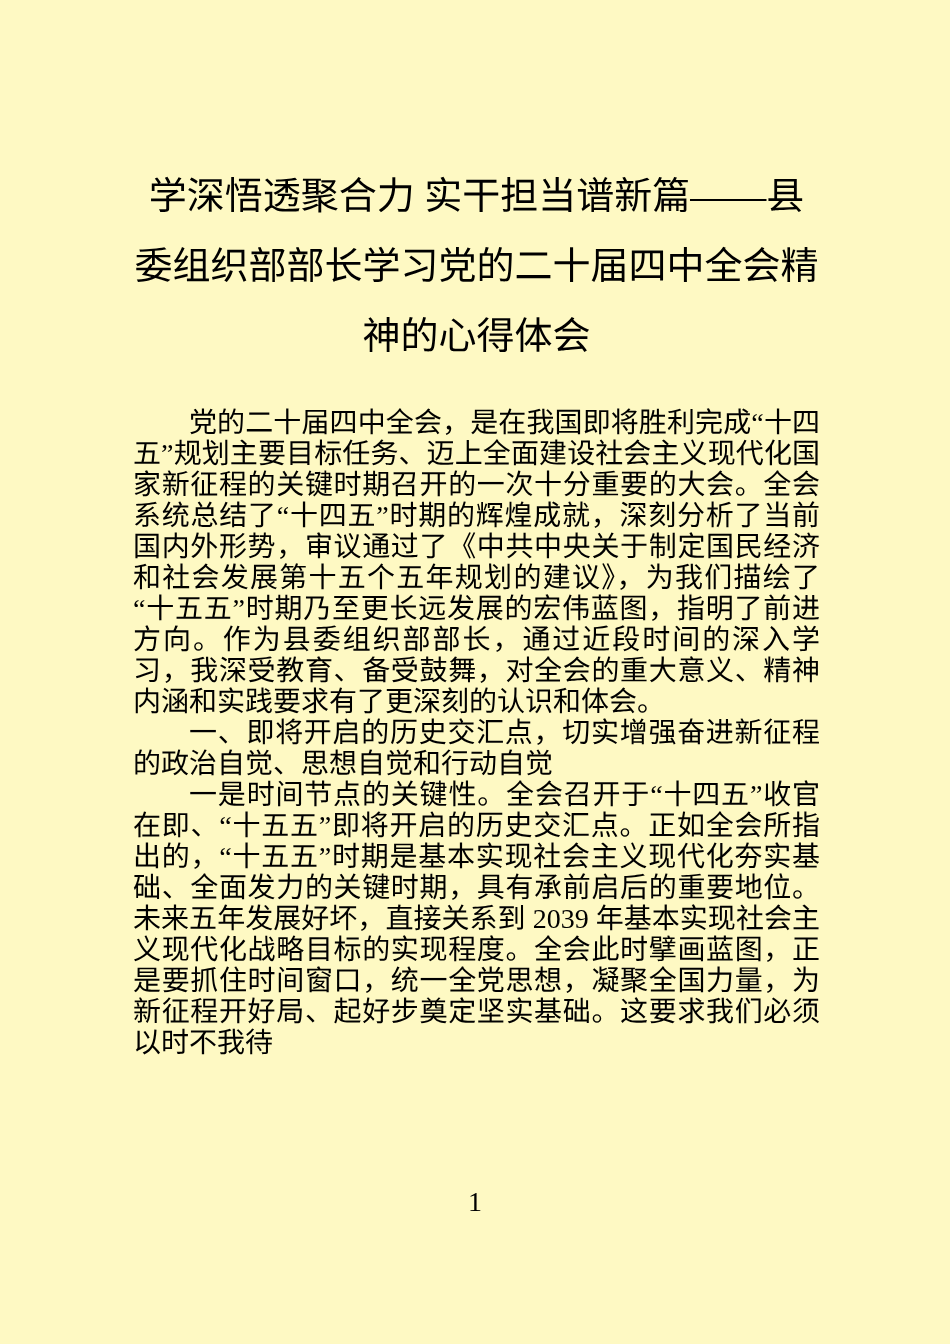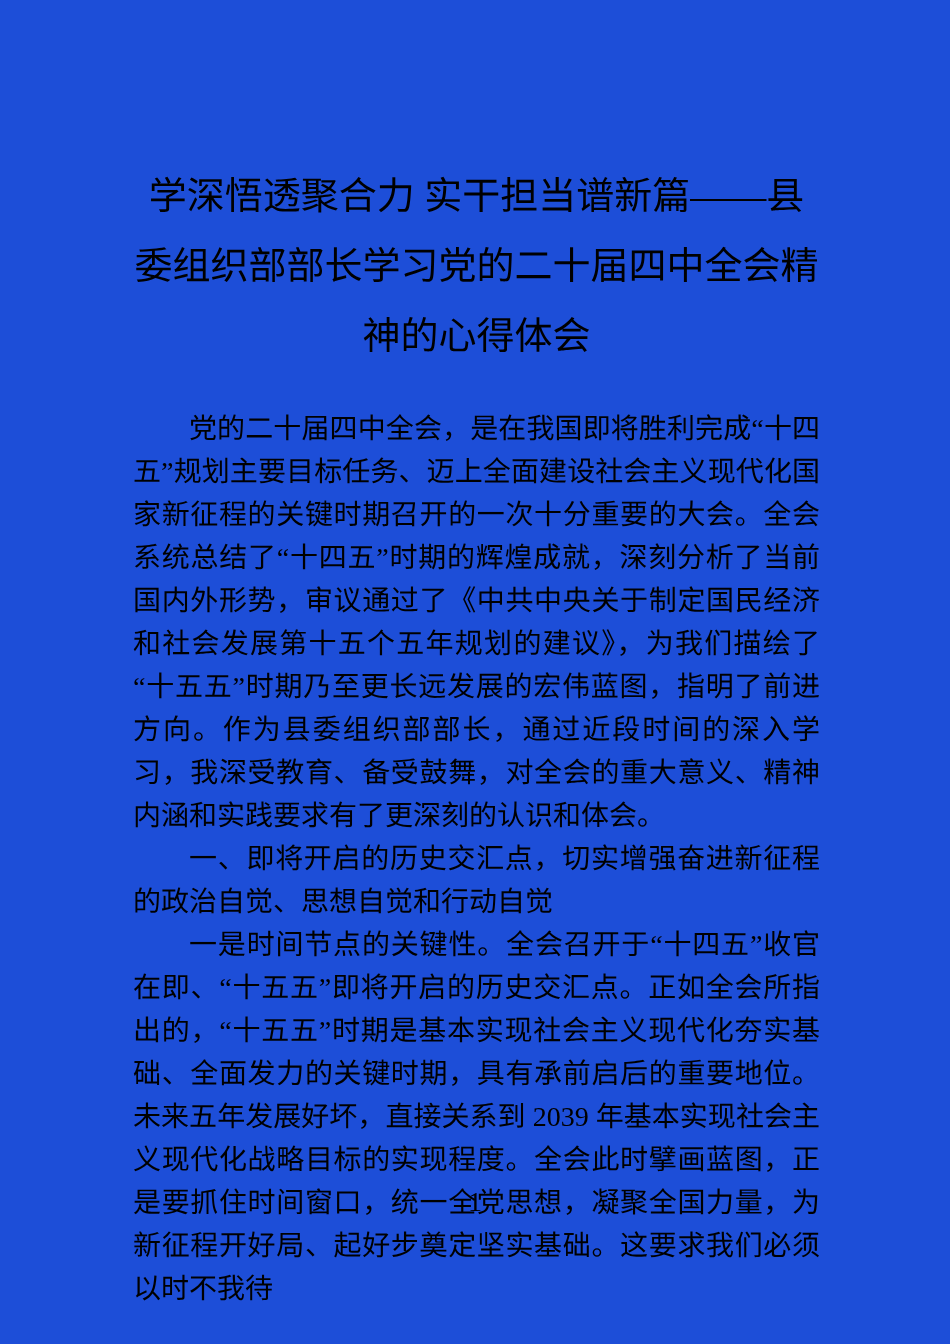--- a/index.html
+++ b/index.html
@@ -8,21 +8,21 @@
     width: 950px;
     height: 1344px;
     position: relative;
     font-family: "Liberation Serif", "DejaVu Sans", sans-serif;
     color: #000000;
     overflow: hidden;
   }
   .page {
     position: absolute;
     inset: 0;
-    background: #1d4ed8;
+    background: #fef9c3;
   }
   .doc-content {
     position: absolute;
     left: 133px;
     top: 0;
     width: 687px;
   }
   .doc-title {
     margin-top: 161px;
     font-size: 38px;
@@ -30,21 +30,21 @@
     font-weight: normal;
     text-align: center;
     color: #000000;
     font-family: "Liberation Serif", "DejaVu Sans", sans-serif;
   }
   .doc-body {
     margin-top: 36px;
   }
   .doc-body p.para {
     font-size: 28px;
-    line-height: 43px;
+    line-height: 31px;
     text-align: justify;
     text-justify: inter-ideograph;
     text-indent: 2em;
     color: #000000;
     margin: 0;
     word-break: break-all;
   }
   .doc-body p.para span.bold { font-weight: normal; }
   .page-footer {
     position: absolute;

